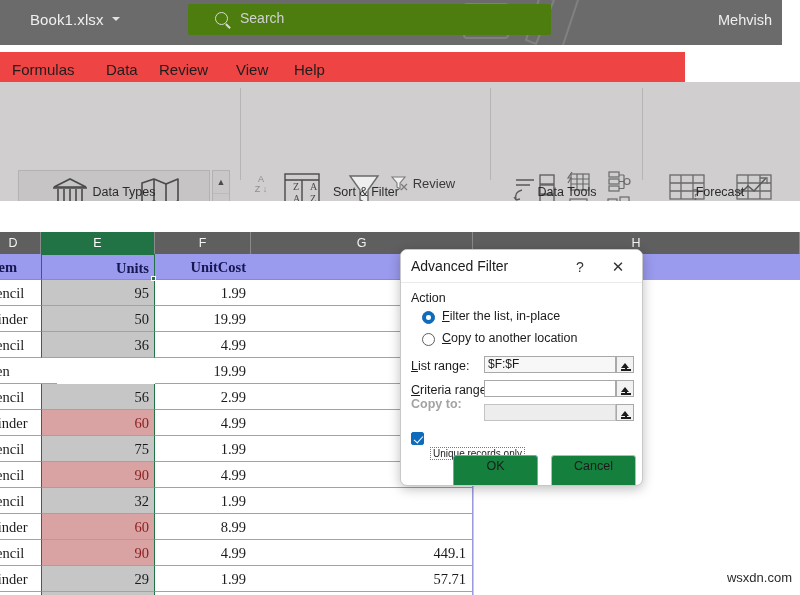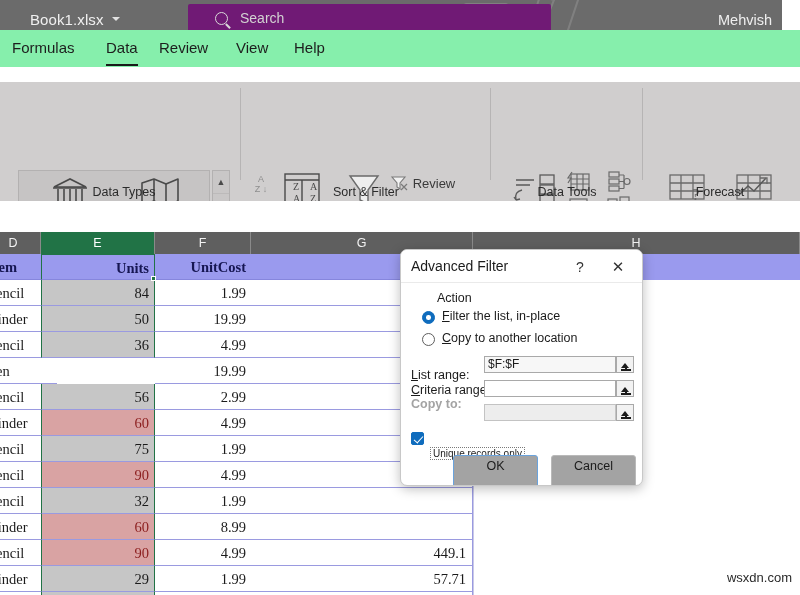--- a/index.html
+++ b/index.html
@@ -24,41 +24,41 @@
     position:absolute; left:30px; top:11px;
     color:#f0f0f0; font-size:15px; letter-spacing:.1px;
   }
   .tb-caret {
     position:absolute; left:112px; top:17px;
     width:0;height:0;border-left:4px solid transparent;border-right:4px solid transparent;
     border-top:4px solid #e2e2e2;
   }
   #searchbox {
     position:absolute; left:188px; top:4px; width:363px; height:31px;
-    background:#701a75; border-radius:2px;
+    background:#4d7c0f; border-radius:2px;
   }
   #search-icon {
     position:absolute; left:27px; top:8px; width:13px; height:13px;
     border:1.6px solid #d9d9d9; border-radius:50%;
   }
   #search-icon:after{
     content:""; position:absolute; left:10px; top:10px; width:6px; height:1.6px;
     background:#d9d9d9; transform:rotate(45deg); transform-origin:left;
   }
   .search-ph {
     position:absolute; left:52px; top:6px; color:#d2d2d2; font-size:14px;
   }
   .tb-user {
     position:absolute; right:10px; top:12px; color:#efefef; font-size:14.5px;
   }
 
   
   #tabstrip {
-    position:absolute; left:0; top:30px; width:800px; height:37px;
-    background:#86efac;
+    position:absolute; left:0; top:52px; width:685px; height:37px;
+    background:#ef4444;
   }
   .tab {
     position:absolute; top:7px; font-size:15px; color:#1d1d1d;
     padding:2px 4px; white-space:nowrap;
   }
   .tab.active { font-weight:400; }
   .tab.active:after {
     content:""; position:absolute; left:4px; right:4px; bottom:-8px;
     height:2.5px; background:#1a1a1a;
   }
@@ -210,21 +210,21 @@
     content:""; position:absolute; left:4px; top:1px; width:4px; height:8px;
     border:solid #ffffff; border-width:0 1.8px 1.8px 0; transform:rotate(42deg);
   }
   #chk-unique-lbl {
     position:absolute; left:29px; top:197px; font-size:10px; color:#1b1b1b;
     border:1px dotted #7a7a7a; padding:0 2px;
   }
 
   .dlgbtn {
     position:absolute; top:205px; width:85px; height:40px;
-    background:#a3a3a3; border:1px solid #b9b9b9; border-radius:3px;
+    background:#15803d; border:1px solid #b9b9b9; border-radius:3px;
     font-size:12.5px; color:#1b1b1b; text-align:center; line-height:21px;
   }
   .dlgbtn.default { border:1.6px solid #6aa3dd; }
 
   #watermark {
     position:absolute; right:8px; top:570px; font-size:13px; color:#2a2a2a;
     font-family:"Liberation Sans", sans-serif;
   }
 </style>
 </head>
@@ -438,21 +438,21 @@
   <div id="sheet-gridline-g"></div>
   <div id="grid">
       <div class="row hdrrow">
         <div class="cell c-item">Item</div>
         <div class="cell c-units">Units</div>
         <div class="cell c-cost">UnitCost</div>
         <div class="cell c-total"></div>
       </div>
       <div class="row">
         <div class="cell c-item">Pencil</div>
-        <div class="cell c-units">84</div>
+        <div class="cell c-units">95</div>
         <div class="cell c-cost">1.99</div>
         <div class="cell c-total"></div>
       </div>
       <div class="row">
         <div class="cell c-item">Binder</div>
         <div class="cell c-units">50</div>
         <div class="cell c-cost">19.99</div>
         <div class="cell c-total"></div>
       </div>
       <div class="row">
@@ -524,29 +524,29 @@
   <div id="selhandle"></div>
 </div>
 
 <div id="dialog">
   <div id="dlg-titlebar">
     <div id="dlg-title">Advanced Filter</div>
     <div id="dlg-help">?</div>
     <div id="dlg-close">✕</div>
   </div>
 
-  <div class="dlg-lbl" style="left:10px; top:41px;margin-left:26px;">Action</div>
+  <div class="dlg-lbl" style="left:10px; top:41px;">Action</div>
 
   <div class="radio on" style="left:21px; top:61px;"></div>
   <div class="dlg-lbl" style="left:41px; top:59px;"><span class="acc">F</span><span>ilter the list, in-place</span></div>
 
   <div class="radio" style="left:21px; top:83px;"></div>
   <div class="dlg-lbl" style="left:41px; top:81px;"><span class="acc">C</span><span>opy to another location</span></div>
 
-  <div class="dlg-lbl" style="left:10px; top:118px;"><span class="acc">L</span><span>ist range:</span></div>
+  <div class="dlg-lbl" style="left:10px; top:109px;"><span class="acc">L</span><span>ist range:</span></div>
   <div class="field" style="left:83px; top:106px; width:132px;">$F:$F</div>
   <div class="rngbtn" style="left:215px; top:106px;"><span class="arrow"></span><span class="stem"></span><span class="base"></span></div>
 
   <div class="dlg-lbl" style="left:10px; top:133px;"><span class="acc">C</span><span>riteria range:</span></div>
   <div class="field" style="left:83px; top:130px; width:132px; background:#ffffff;"></div>
   <div class="rngbtn" style="left:215px; top:130px;"><span class="arrow"></span><span class="stem"></span><span class="base"></span></div>
 
   <div class="dlg-lbl disabled" style="left:10px; top:147px;font-weight:bold;">Copy to:</div>
   <div class="field disabled" style="left:83px; top:154px; width:132px;"></div>
   <div class="rngbtn" style="left:215px; top:154px;"><span class="arrow"></span><span class="stem"></span><span class="base"></span></div>

